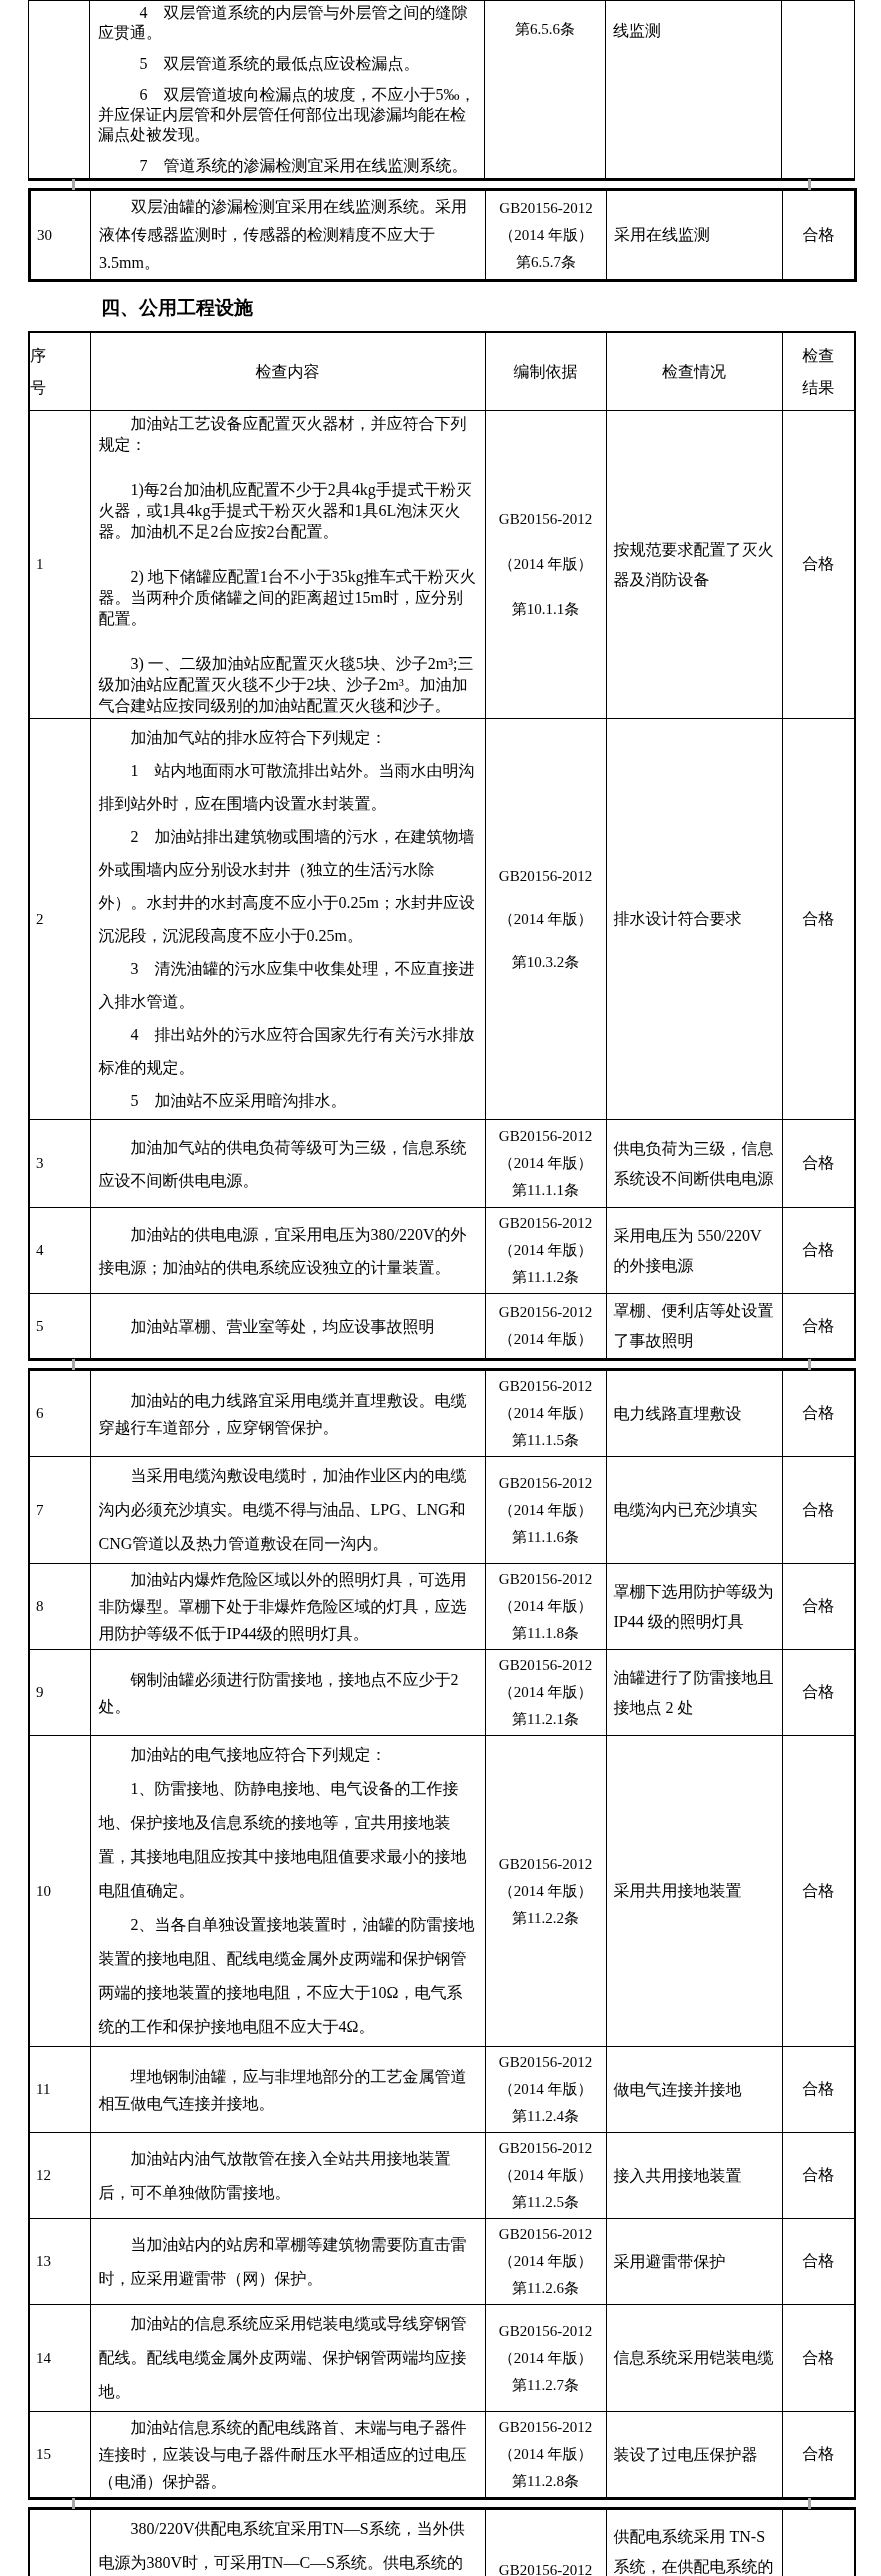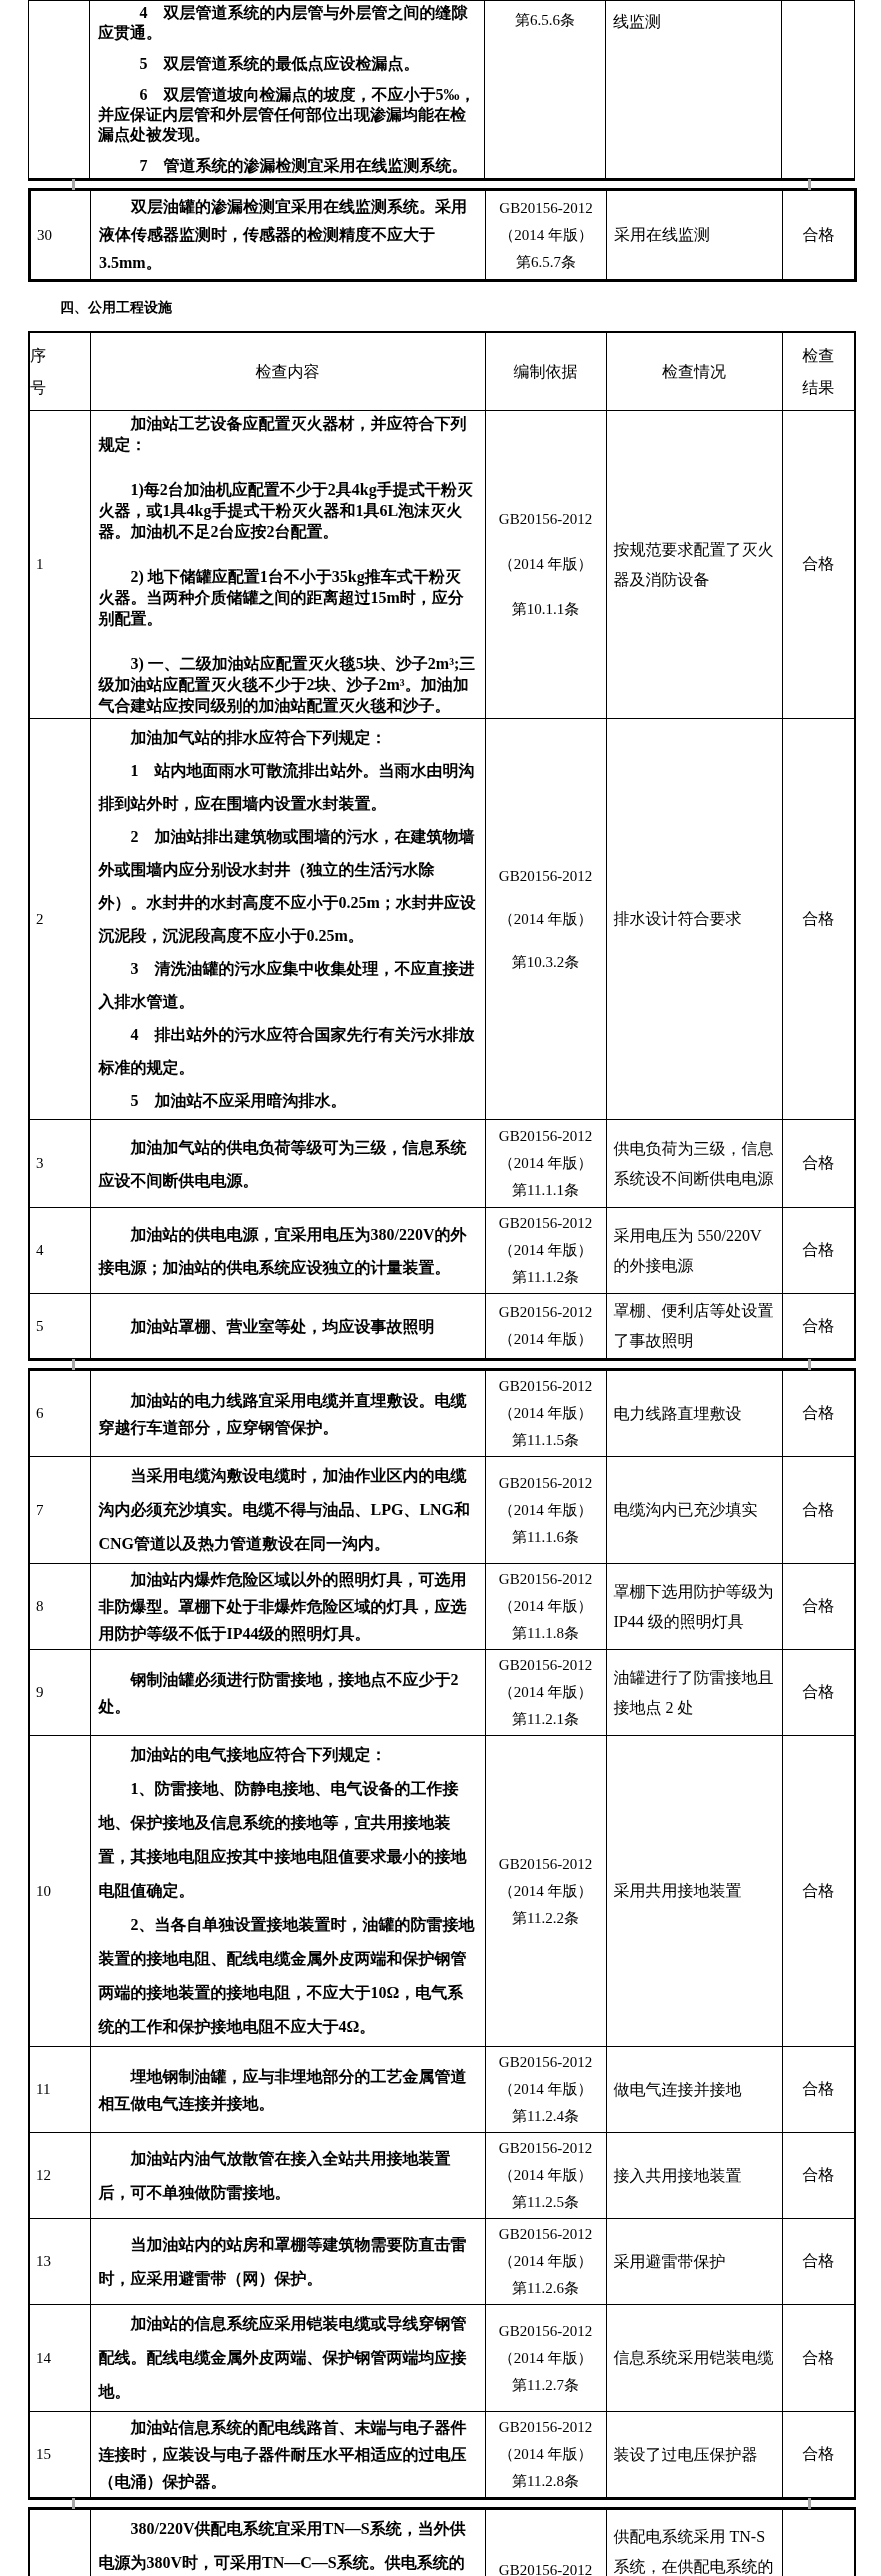--- a/index.html
+++ b/index.html
@@ -2,36 +2,36 @@
 <html><head>
 <meta charset="utf-8">
 <style>
   html,body{margin:0;padding:0;background:#fff;}
   .doc{position:relative;width:882px;height:2576px;overflow:hidden;background:#fff;
        color:#000;font-family:"Liberation Serif","DejaVu Serif",serif;}
   table{border-collapse:collapse;table-layout:fixed;margin-left:28px;width:826px;background:#fff;}
   td{border:1px solid #000;padding:1px 6px;vertical-align:middle;font-size:16px;overflow:hidden;}
   .cell-no{text-align:left;font-size:15px;}
   .cell-content{padding:2px 8px;}
-  .cell-content p{margin:0;text-indent:2em;line-height:27px;font-weight:bold;}
+  .cell-content p{margin:0;text-indent:2em;line-height:27px;}
   .cell-basis{text-align:center;font-size:15px;padding:2px 1px;}
   .cell-basis .bl{line-height:27px;}
   .cell-sit{padding:2px 7px;line-height:30px;}
   .cell-res{text-align:center;}
   
   #t-frag{border:1px solid #000;border-top:none;border-bottom:3px solid #000;}
   #t-frag td{vertical-align:top;}
   #t-frag .cell-content p{line-height:20px;text-indent:2.6em;}
   #t-frag .cell-content p+p{margin-top:11px;}
-  #t-frag .cell-basis,#t-frag .cell-sit{padding-top:6px;}
+  #t-frag .cell-basis,#t-frag .cell-sit{padding-top:15px;}
   
   #t-row30{border:3px solid #000;}
   #t-row30 .cell-content p{line-height:28px;}
   
-  .sec-title{margin:13px 0 10px 60px;font-size:14px;font-weight:bold;line-height:26px;}
+  .sec-title{margin:13px 0 10px 101px;font-size:19px;font-weight:bold;line-height:26px;}
   
   #t-main-a{border:2px solid #000;border-bottom:3px solid #000;}
   #t-main-b{border:2px solid #000;border-top:3px solid #000;border-bottom:3px solid #000;}
   #t-main-c{border:2px solid #000;border-top:3px solid #000;border-bottom:none;}
   thead td{text-align:center;height:77px;padding:0;}
   thead .hl{line-height:32px;font-size:16px;}
   
   #ba tr:nth-child(1) .cell-content p{line-height:21px;}
   #ba tr:nth-child(1) .cell-content p+p{margin-top:24px;}
   #ba tr:nth-child(1) .cell-basis .bl{padding:9px 0;}

